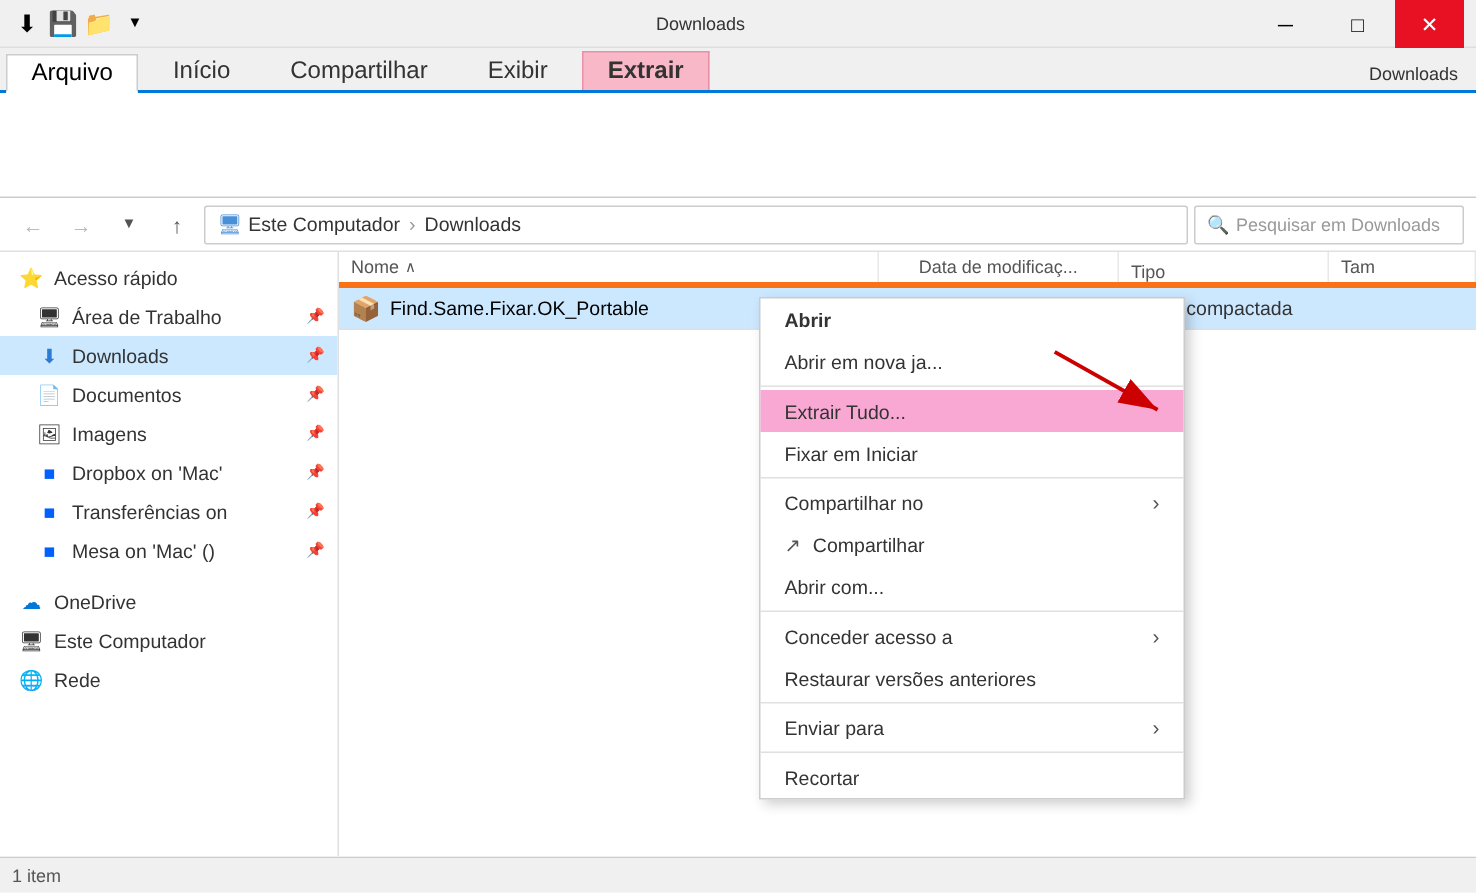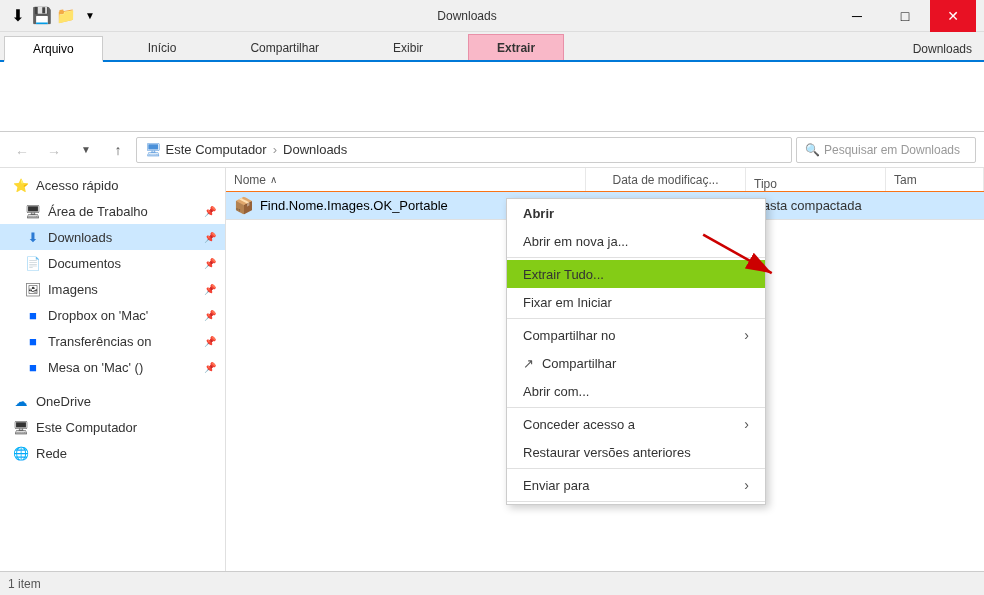--- a/index.html
+++ b/index.html
@@ -23,28 +23,28 @@
     
     .ribbon-tabs {
       display: flex;
       align-items: flex-end;
       height: 30px;
       background: #f0f0f0;
       border-bottom: 2px solid #0078d7;
       padding-left: 4px;
     }
     .ribbon-tab {
-      padding: 4px 28px;
-      font-size: 12px;
+      padding: 4px 16px;
+      font-size: 16px;
       cursor: pointer;
       height: 26px;
       display: flex; align-items: center;
       border: 1px solid transparent;
       border-bottom: none;
-      margin-right: 16px;
+      margin-right: 6px;
       background: transparent;
       color: #333;
     }
     .ribbon-tab.active {
       background: #fff;
       border-color: #ccc;
       border-bottom: 2px solid #fff;
       margin-bottom: -2px;
       color: #000;
     }
@@ -136,21 +136,21 @@
       flex: 1;
       background: #fff;
       overflow-y: auto;
       position: relative;
     }
     .content-header {
       display: flex;
       align-items: center;
       height: 24px;
       background: #fff;
-      border-bottom: 1px solid #f97316;
+      border-bottom: 4px solid #f97316;
       font-size: 12px; color: #555;
     }
     .col-header {
       padding: 0 8px;
       height: 100%; display: flex; align-items: center;
       border-right: 1px solid #e8e8e8;
       cursor: pointer;
     }
     .col-name { width: 360px; }
     .col-date { width: 160px; justify-content: center; }
@@ -172,35 +172,35 @@
     }
     .file-name-cell { width: 360px; }
     .file-date-cell { width: 160px; color: #333; }
     .file-type-cell { width: 140px; color: #333; }
 
     
     .context-menu {
       position: absolute;
       top: 30px;
       left: 280px;
-      width: 260px;
+      width: 284px;
       background: #fff;
       border: 1px solid #ccc;
       box-shadow: 3px 3px 8px rgba(0,0,0,0.2);
       z-index: 100;
       font-size: 13px;
     }
     .ctx-item {
       display: flex; align-items: center;
       padding: 5px 16px;
       cursor: pointer; gap: 8px;
       min-height: 28px;
       color: #333;
     }
-    .ctx-item.highlighted { background: #84cc16; }
+    .ctx-item.highlighted { background: #f9a8d4; }
     .ctx-item.has-arrow { justify-content: space-between; }
     .ctx-separator { height: 1px; background: #e0e0e0; margin: 2px 0; }
     .ctx-arrow { color: #555; font-size: 14px; }
 
     
     .red-arrow {
       position: absolute;
       top: 58px;
       left: 460px;
       width: 120px;
@@ -342,21 +342,21 @@
         <span>Tipo</span>
       </div>
       <div class="col-header col-size">
         <span>Tam</span>
       </div>
     </div>
 
     <div class="file-row">
       <div class="file-cell file-name-cell">
         <span style="color:#e8c040;font-size:16px;">📦</span>
-        <span>Find.Nome.Images.OK_Portable</span>
+        <span>Find.Same.Fixar.OK_Portable</span>
       </div>
       <div class="file-cell file-date-cell">
         <span>02/01/2019 14:06</span>
       </div>
       <div class="file-cell file-type-cell">
         <span>Pasta compactada</span>
       </div>
     </div>
 
     <div class="context-menu">
@@ -392,20 +392,23 @@
       </div>
       <div class="ctx-item">
         <span>Restaurar versões anteriores</span>
       </div>
       <div class="ctx-separator"></div>
       <div class="ctx-item has-arrow">
         <span>Enviar para</span>
         <span class="ctx-arrow">›</span>
       </div>
       <div class="ctx-separator"></div>
+      <div class="ctx-item">
+        <span>Recortar</span>
+      </div>
     </div>
 
     <svg class="red-arrow" viewBox="0 0 120 70">
       <defs>
         <marker id="arrowhead" markerWidth="10" markerHeight="7" refX="10" refY="3.5" orient="auto">
           <polygon points="0 0, 10 3.5, 0 7" fill="#cc0000"></polygon>
         </marker>
       </defs>
       <line x1="10" y1="10" x2="90" y2="55" stroke="#cc0000" stroke-width="3" marker-end="url(#arrowhead)"></line>
     </svg>

